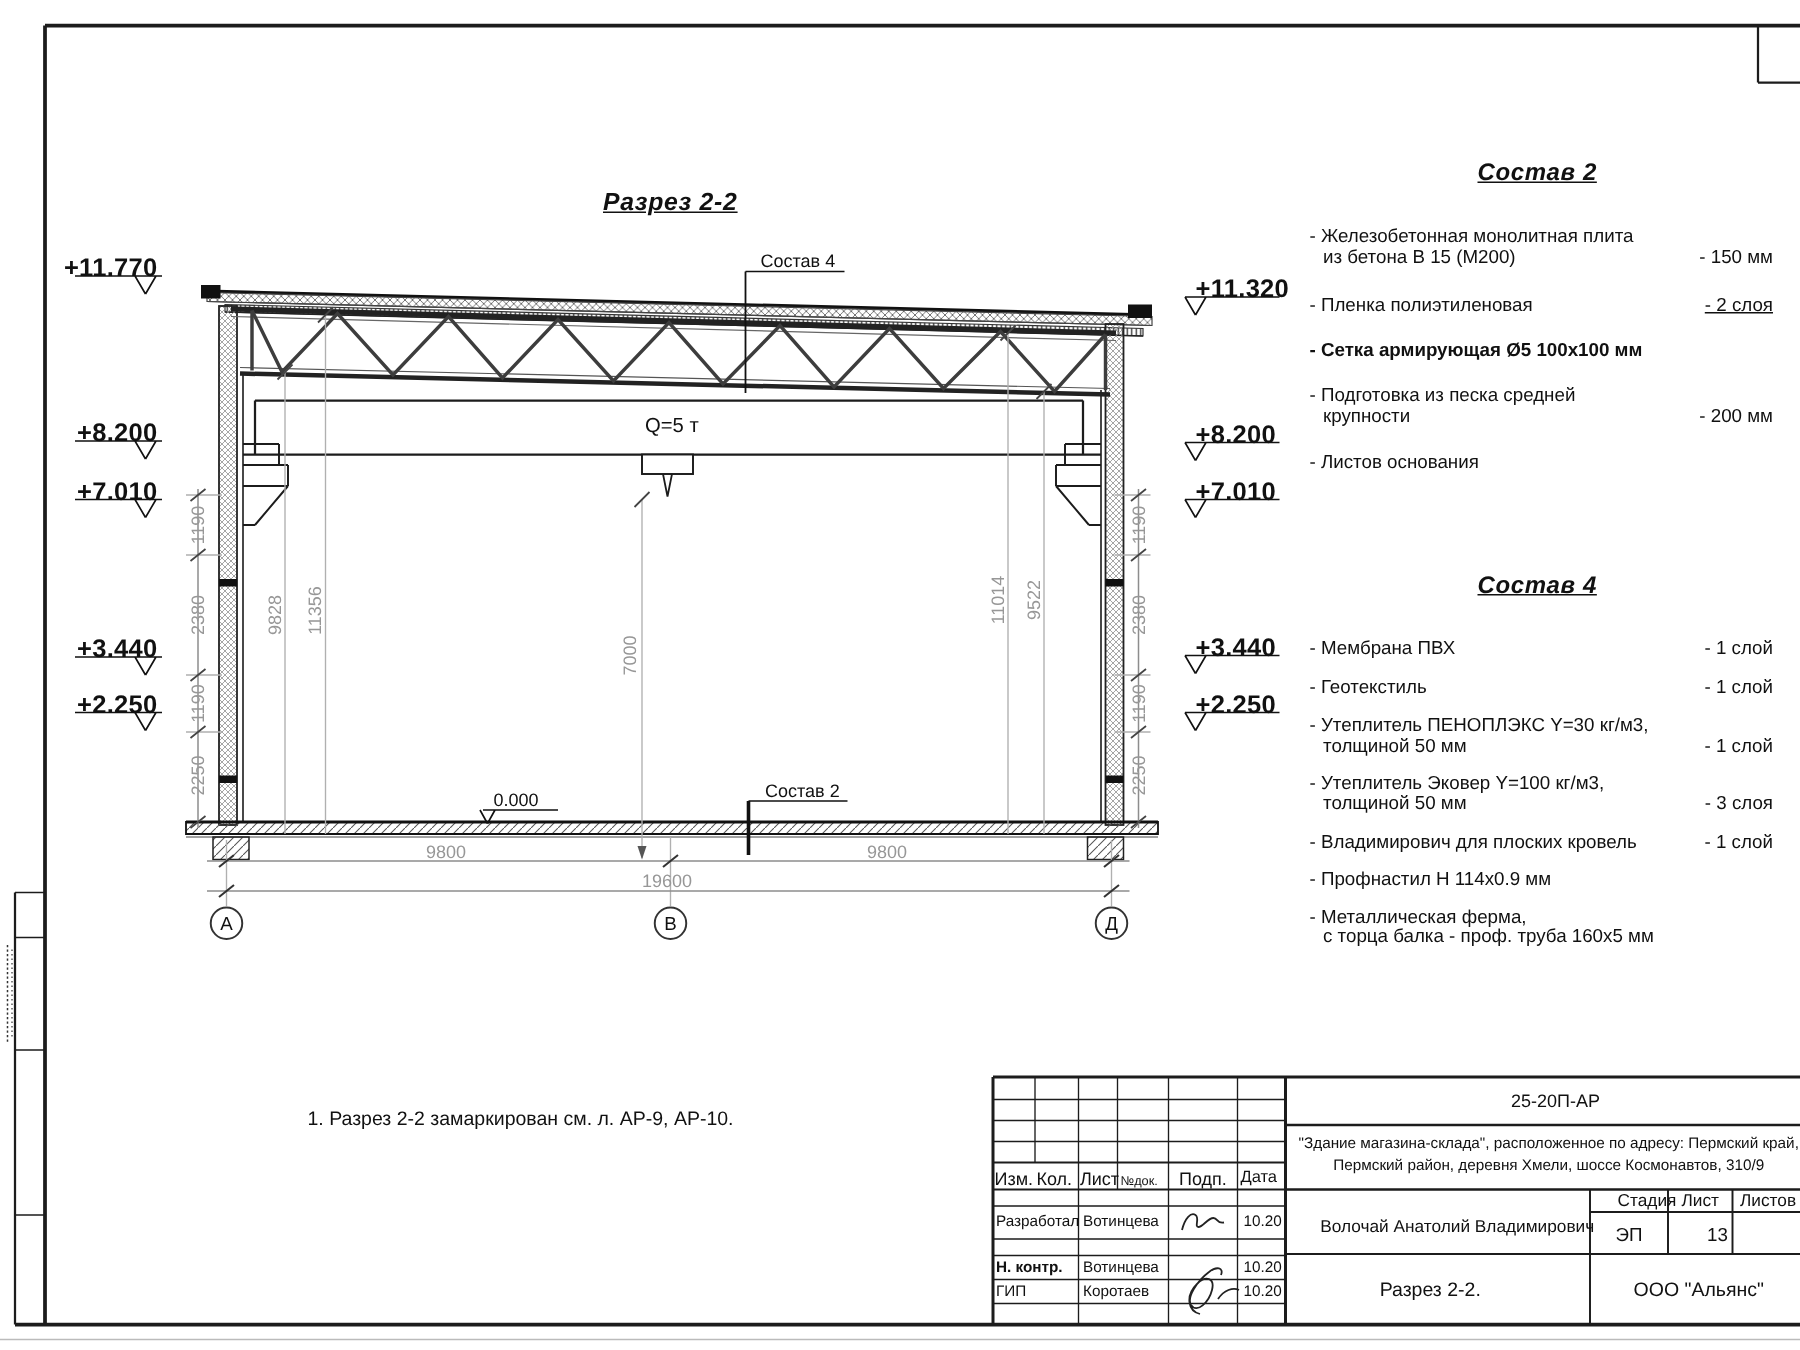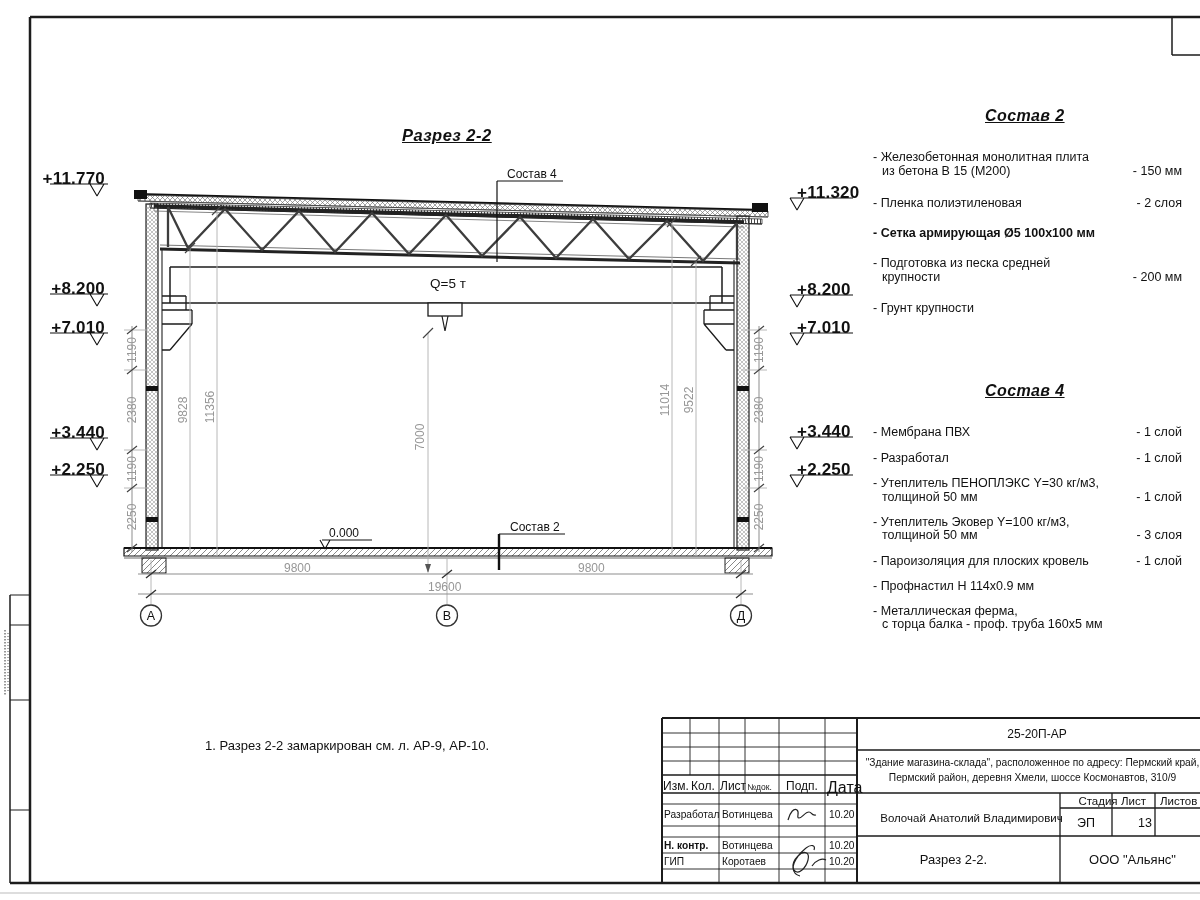--- a/index.html
+++ b/index.html
@@ -203,54 +203,54 @@
 
 <div class="t axis" style="left:140px;top:609px;">А</div>
 <div class="t axis" style="left:436px;top:609px;">В</div>
 <div class="t axis" style="left:730px;top:609px;">Д</div>
 
 <div class="t head" style="left:985px;top:107px;">Состав 2</div>
 <div class="t li" style="left:873px;top:150px;">- Железобетонная  монолитная плита</div>
 <div class="t li" style="left:882px;top:164px;">из бетона В 15 (М200)</div>
 <div class="t val" style="left:1082px;top:164px;">- 150 мм</div>
 <div class="t li" style="left:873px;top:196px;">- Пленка полиэтиленовая</div>
-<div class="t val" style="left:1082px;top:196px;">-  2 слоя</div>
+<div class="t val" style="left:1082px;top:196px;text-decoration:underline;">-  2 слоя</div>
 <div class="t li" style="left:873px;top:226px;font-weight:bold;">- Сетка армирующая Ø5 100х100 мм</div>
 <div class="t li" style="left:873px;top:256px;">- Подготовка из песка средней</div>
 <div class="t li" style="left:882px;top:270px;">крупности</div>
 <div class="t val" style="left:1082px;top:270px;">- 200 мм</div>
-<div class="t li" style="left:873px;top:301px;">- Грунт крупности</div>
+<div class="t li" style="left:873px;top:301px;">- Листов основания</div>
 
 <div class="t head" style="left:985px;top:382px;">Состав 4</div>
 <div class="t li" style="left:873px;top:425px;">- Мембрана ПВХ</div>
 <div class="t val" style="left:1082px;top:425px;">- 1 слой</div>
-<div class="t li" style="left:873px;top:451px;">- Разработал</div>
+<div class="t li" style="left:873px;top:451px;">- Геотекстиль</div>
 <div class="t val" style="left:1082px;top:451px;">- 1 слой</div>
 <div class="t li" style="left:873px;top:476px;">- Утеплитель ПЕНОПЛЭКС Y=30 кг/м3,</div>
 <div class="t li" style="left:882px;top:490px;">толщиной 50 мм</div>
 <div class="t val" style="left:1082px;top:490px;">- 1 слой</div>
 <div class="t li" style="left:873px;top:515px;">- Утеплитель Эковер Y=100 кг/м3,</div>
 <div class="t li" style="left:882px;top:528px;">толщиной 50 мм</div>
 <div class="t val" style="left:1082px;top:528px;">- 3 слоя</div>
-<div class="t li" style="left:873px;top:554px;">- Пароизоляция для плоских кровель</div>
+<div class="t li" style="left:873px;top:554px;">- Владимирович для плоских кровель</div>
 <div class="t val" style="left:1082px;top:554px;">- 1 слой</div>
 <div class="t li" style="left:873px;top:579px;">- Профнастил Н 114х0.9 мм</div>
 <div class="t li" style="left:873px;top:604px;">- Металлическая ферма,</div>
 <div class="t li" style="left:882px;top:617px;">с торца балка - проф. труба 160х5 мм</div>
 
 <div class="t tb tbc" style="left:857px;top:727px;width:360px;font-size:12px;">25-20П-АР</div>
 <div class="t small tbc" style="left:860px;top:757px;width:345px;">"Здание магазина-склада", расположенное по адресу: Пермский край,</div>
 <div class="t small tbc" style="left:860px;top:772px;width:345px;">Пермский район, деревня Хмели, шоссе Космонавтов, 310/9</div>
 
 <div class="t tb" style="left:663px;top:779px;font-size:12px;">Изм.</div>
 <div class="t tb" style="left:691px;top:779px;font-size:12px;">Кол.</div>
 <div class="t tb" style="left:720px;top:779px;font-size:12px;">Лист</div>
 <div class="t" style="left:747px;top:782px;font-size:8.5px;">№док.</div>
 <div class="t tb" style="left:786px;top:779px;font-size:12px;">Подп.</div>
-<div class="t tb" style="left:827px;top:779px;font-size:16px;">Дата</div>
+<div class="t tb" style="left:827px;top:779px;font-size:11px;">Дата</div>
 
 <div class="t small" style="left:664px;top:809px;">Разработал</div>
 <div class="t small" style="left:722px;top:809px;">Вотинцева</div>
 <div class="t small" style="left:829px;top:809px;">10.20</div>
 <div class="t small" style="left:664px;top:840px;font-weight:bold;">Н. контр.</div>
 <div class="t small" style="left:722px;top:840px;">Вотинцева</div>
 <div class="t small" style="left:829px;top:840px;">10.20</div>
 <div class="t small" style="left:664px;top:856px;">ГИП</div>
 <div class="t small" style="left:722px;top:856px;">Коротаев</div>
 <div class="t small" style="left:829px;top:856px;">10.20</div>

